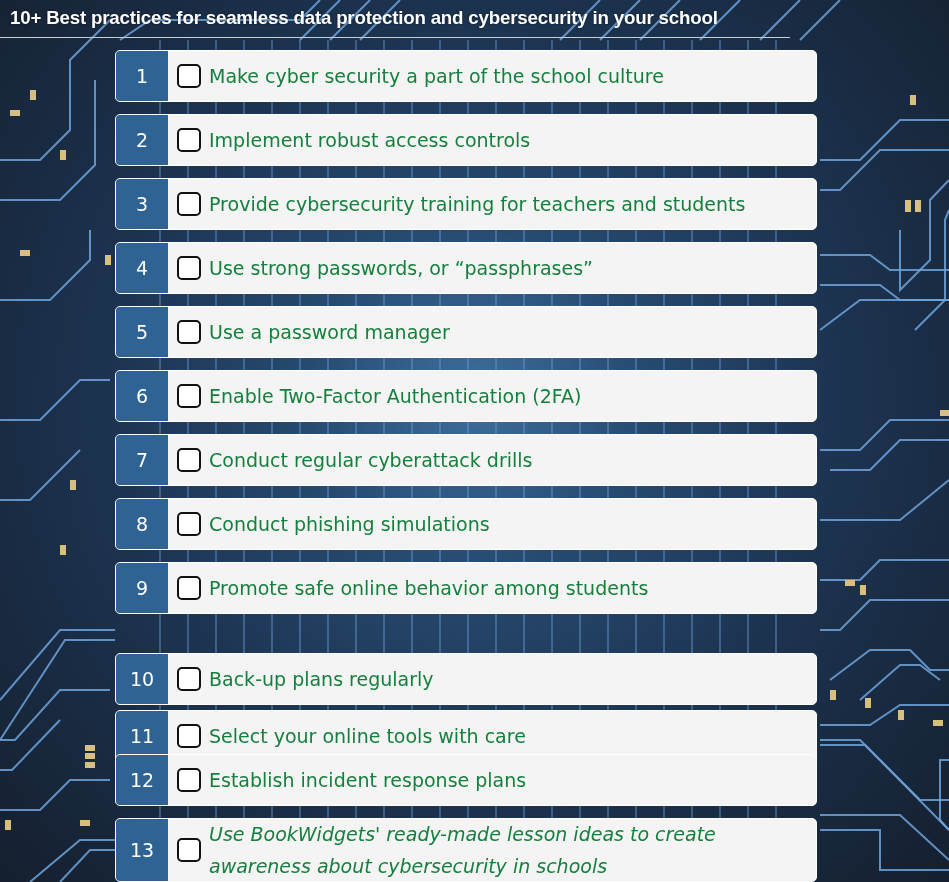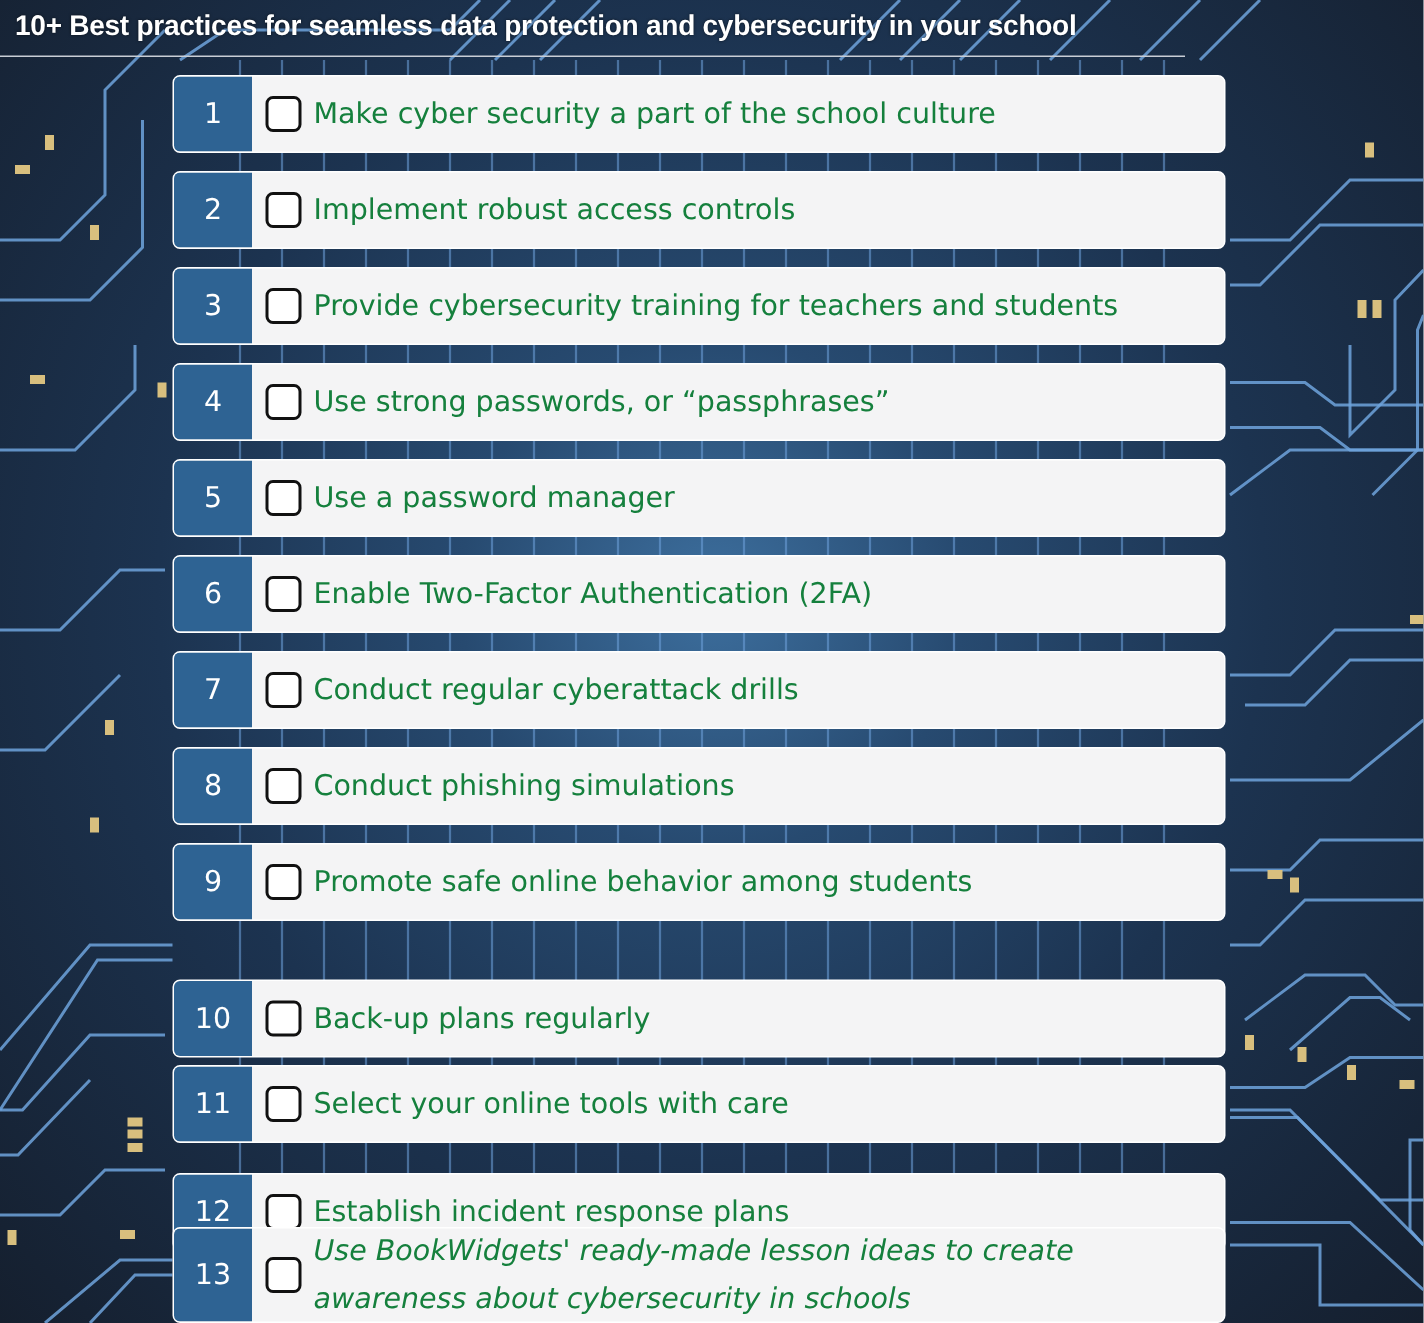--- a/index.html
+++ b/index.html
@@ -190,21 +190,21 @@
     <div class="item" style="top: 576px; margin-top: 27px;">
       <div class="num">10</div>
       <div class="cb"></div>
       <div class="label">Back-up plans regularly</div>
     </div>
     <div class="item" style="top: 660px;">
       <div class="num">11</div>
       <div class="cb"></div>
       <div class="label">Select your online tools with care</div>
     </div>
-    <div class="item" style="top: 732px; padding-left: 24px;">
+    <div class="item" style="top: 704px; padding-left: 24px;">
       <div class="num">12</div>
       <div class="cb"></div>
       <div class="label">Establish incident response plans</div>
     </div>
     <div class="item" style="top: 768px; height: 64px;">
       <div class="num">13</div>
       <div class="cb"></div>
       <div class="label" style="white-space: normal; width: 560px; line-height: 32px; font-style: italic;">Use BookWidgets' ready-made lesson ideas to create awareness about cybersecurity in schools</div>
     </div>
   </div>

